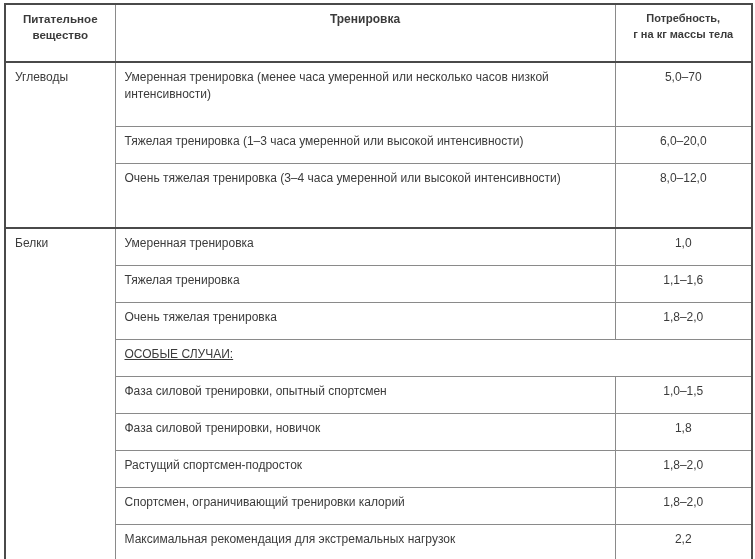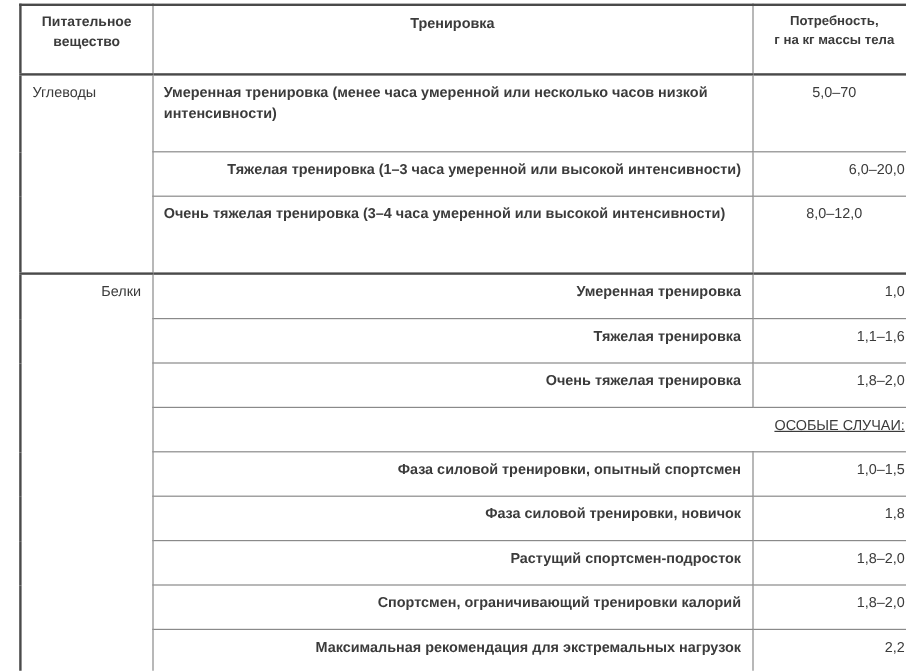--- a/index.html
+++ b/index.html
@@ -13,21 +13,21 @@
     height: 559px;
     font-family: "Liberation Sans", "DejaVu Sans", sans-serif;
     color: #3b3b3b;
     overflow: hidden;
   }
 
   .table-wrap {
     box-sizing: border-box;
     width: 755px;
     height: 559px;
-    padding: 3px 4px 8px 16px;
+    padding: 3px 4px 8px 4px;
   }
 
   table.nutrient-table {
     border-collapse: collapse;
     table-layout: fixed;
     width: 747px;
     border: 2px solid #4a4a4a;
   }
 
   col.col-nutrient { width: 110px; }
@@ -62,21 +62,20 @@
     vertical-align: top;
     padding-top: 7px;
     padding-left: 10px;
     font-size: 12.3px;
   }
 
   td.training {
     text-align: left;
     padding-left: 11px;
     padding-right: 14px;
-    font-weight: bold;
   }
 
   td.value {
     text-align: center;
     padding-left: 4px;
     padding-right: 4px;
   }
 
   
   tr.group-start > td {
@@ -85,21 +84,21 @@
 
   
   td.special-header {
     text-align: left;
     padding-left: 11px;
     text-decoration: underline;
   }
 
   
   tr.r-tall td { height: 51px; }
-  tr.r-std td  { height: 24px; text-align: right; }
+  tr.r-std td  { height: 24px; }
 </style>
 </head>
 <body>
 
 <div class="table-wrap">
   <table class="nutrient-table">
     <colgroup>
       <col class="col-nutrient">
       <col class="col-training">
       <col class="col-need">

